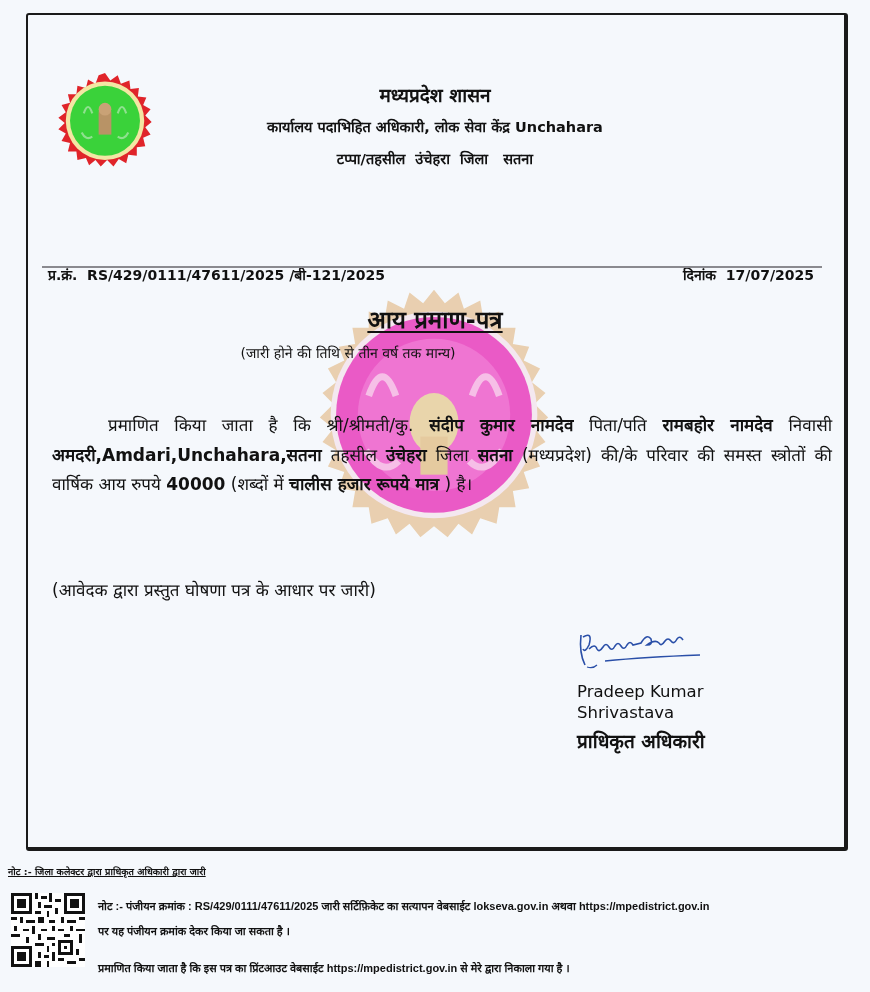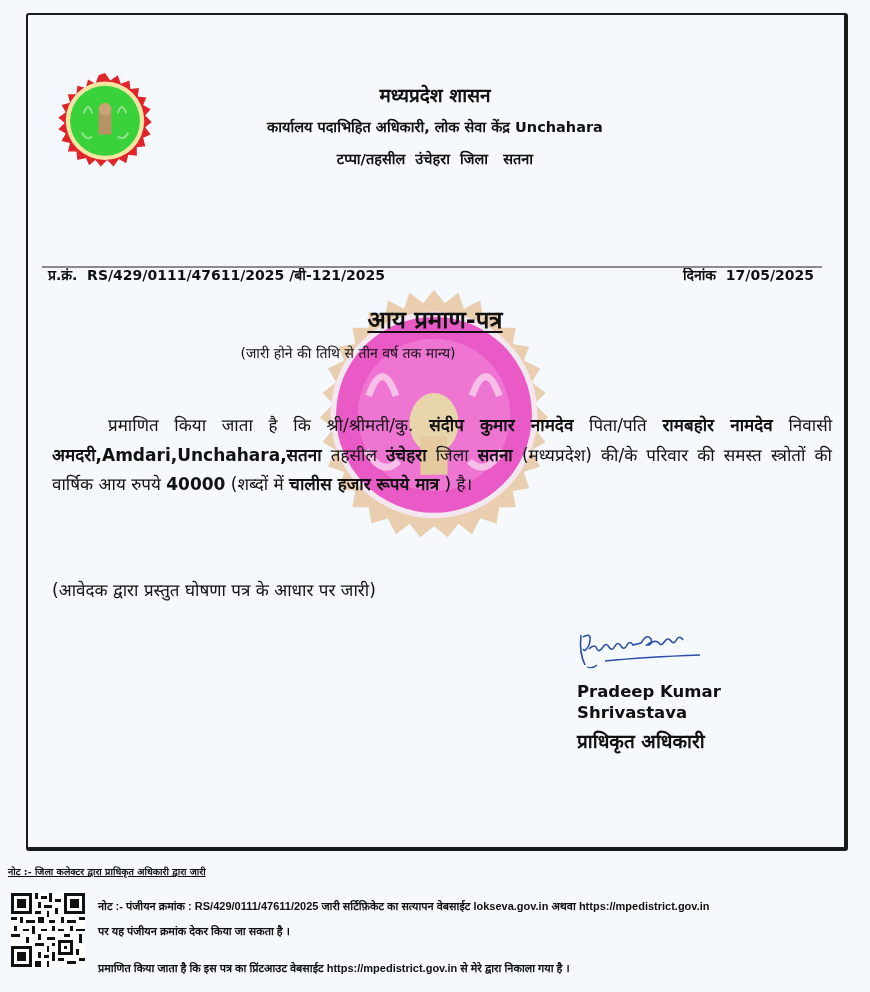--- a/index.html
+++ b/index.html
@@ -26,21 +26,21 @@
   .cert-title span { text-decoration:underline; text-decoration-thickness:2px; text-underline-offset:3px; }
   .validity { position:absolute; left:0; width:696px; top:343px; text-align:center; font-size:14px; }
   .body-text {
     position:absolute; left:52px; width:780px; top:411px; font-size:17px; line-height:29.5px;
     text-align:justify; text-align-last:left;
   }
   .body-text .indent { display:inline-block; width:56px; }
   .body-text b { font-weight:bold; }
   .declaration { position:absolute; left:52px; top:578px; font-size:17px; }
   .signature { position:absolute; left:575px; top:627px; width:140px; height:46px; }
-  .signer { position:absolute; left:577px; top:681px; font-size:16.5px; font-weight:bold; line-height:21px; }
+  .signer { position:absolute; left:577px; top:681px; font-size:16.5px; font-weight:normal; line-height:21px; }
   .signer-role { position:absolute; left:577px; top:728px; font-size:19px; font-weight:bold; }
   .note1 { position:absolute; left:8px; top:865px; font-size:9.5px; font-weight:bold;text-decoration:underline; }
   .qr { position:absolute; left:11px; top:893px; width:74px; height:74px; }
   .footnote { position:absolute; left:98px; font-family:Liberation Sans, sans-serif; font-weight:bold; font-size:11px; }
   .fn1 { top:898px; }
   .fn2 { top:923px; }
   .fn3 { top:960px; }
 </style>
 </head>
 <body>
@@ -62,21 +62,21 @@
 <div class="hdr hdr-title">मध्यप्रदेश शासन</div>
 <div class="hdr hdr-office">कार्यालय पदाभिहित अधिकारी, लोक सेवा केंद्र Unchahara</div>
 <div class="hdr hdr-tehsil" style="white-space:pre">टप्पा/तहसील  उंचेहरा  जिला   सतना</div>
 
 <div class="refline ref">
   <span>प्र.क्रं.</span>&nbsp;
   <span>RS/429/0111/47611/2025 /बी-121/2025</span>
 </div>
 <div class="refline date">
   <span>दिनांक</span>&nbsp;
-  <span>17/05/2025</span>
+  <span>17/07/2025</span>
 </div>
 
 <div class="rule"></div>
 
 <svg class="watermark" viewBox="0 0 100 100">
   <polygon fill="#e7c9a3" points="50,1 54,6 59,2 61,8 67,5 68,11 74,9 74,15 80,15 79,21 85,22 83,27 89,30 86,35 91,39 87,43 92,48 87,52 91,57 86,60 89,66 83,68 85,74 79,75 80,81 74,81 73,87 67,85 64,91 59,87 55,92 50,88 45,92 41,87 36,91 33,85 27,87 26,81 20,81 21,75 15,74 17,68 11,66 14,60 9,57 13,52 8,48 13,43 9,39 14,35 11,30 17,27 15,22 21,21 20,15 26,15 26,9 32,11 33,5 39,8 41,2 46,6"></polygon>
   <circle cx="50" cy="47" r="38" fill="#f4e6ee"></circle>
   <circle cx="50" cy="47" r="36" fill="#e93fbd"></circle>
   <circle cx="50" cy="47" r="28" fill="#ef5fcb"></circle>
   <ellipse cx="50" cy="50" rx="9" ry="11" fill="#e8cf9e"></ellipse>

